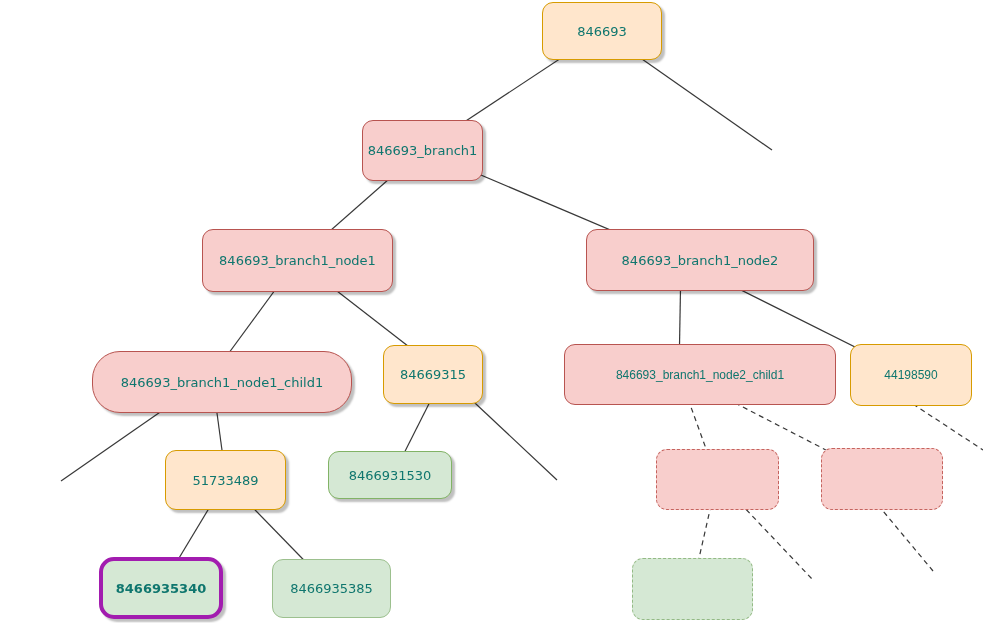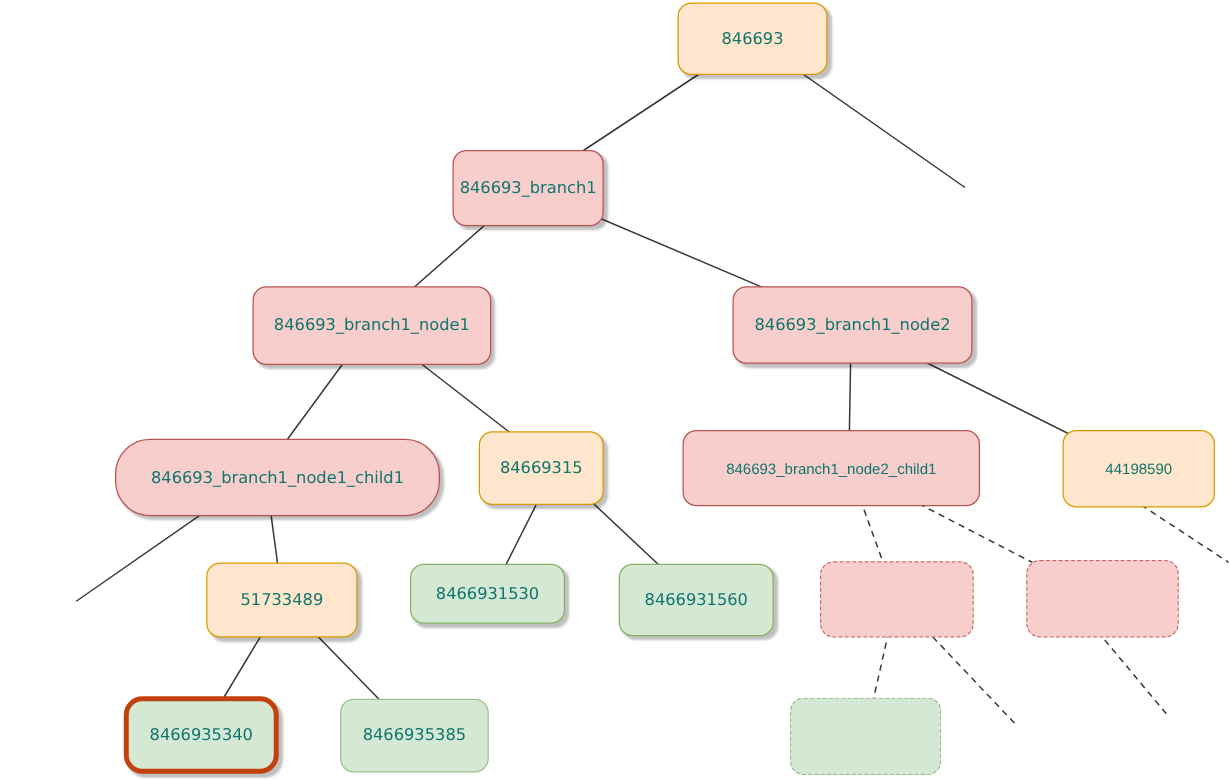--- a/index.html
+++ b/index.html
@@ -38,22 +38,23 @@
   }
   .orange { background: #ffe6cc; border-color: #d79b00; }
   .pink   { background: #f8cecc; border-color: #b85450; }
   .green  { background: #d5e8d4; border-color: #82b366; }
   .shadow { box-shadow: 3px 3px 2px rgba(0,0,0,0.25); }
   .dashed { border-style: dashed; }
   .dashed.pink  { border-color: #c5635e; }
   .dashed.green { border-color: #94ba85; }
   .light.green  { border-color: #9cc08e; }
   .selected {
-    border: 4px solid #c2410c;
+    border: 4px solid #a21caf;
     border-radius: 15px;
+    font-weight: bold;
   }
   .alt-font {
     font-family: "Liberation Sans", sans-serif;
     font-size: 12px;
   }
 </style>
 </head>
 <body>
 
 <div id="canvas">
@@ -82,43 +83,40 @@
 
 <div class="node orange shadow" style="left: 542px; top: 2px; width: 120px; height: 58px;">
       <span>846693</span>
     </div>
     <div class="node pink shadow" style="left: 362px; top: 120px; width: 121px; height: 61px;">
       <span>846693_branch1</span>
     </div>
     <div class="node pink shadow" style="left: 202px; top: 229px; width: 191px; height: 63px;">
       <span>846693_branch1_node1</span>
     </div>
-    <div class="node pink shadow" style="left: 586px; top: 229px; width: 192px; height: 62px;">
+    <div class="node pink shadow" style="left: 586px; top: 229px; width: 228px; height: 62px;">
       <span>846693_branch1_node2</span>
     </div>
     <div class="node pink shadow" style="left: 92px; top: 351px; width: 260px; height: 62px; border-radius: 28px;">
       <span>846693_branch1_node1_child1</span>
     </div>
     <div class="node orange shadow" style="left: 383px; top: 345px; width: 100px; height: 59px;">
       <span>84669315</span>
     </div>
-    <div class="node pink alt-font" style="left: 546px; top: 344px; width: 238px; height: 61px; align-items: center;">
+    <div class="node pink alt-font" style="left: 564px; top: 344px; width: 272px; height: 61px; align-items: center;">
       <span>846693_branch1_node2_child1</span>
     </div>
     <div class="node orange alt-font" style="left: 850px; top: 344px; width: 122px; height: 62px;">
       <span>44198590</span>
     </div>
     <div class="node orange shadow" style="left: 165px; top: 450px; width: 121px; height: 60px;">
       <span>51733489</span>
     </div>
     <div class="node green shadow" style="left: 328px; top: 451px; width: 124px; height: 48px;">
       <span>8466931530</span>
-    </div>
-    <div class="node green shadow" style="left: 495px; top: 451px; width: 124px; height: 58px;">
-      <span>8466931560</span>
     </div>
     <div class="node pink dashed" style="left: 656px; top: 449px; width: 123px; height: 61px;">
       <span></span>
     </div>
     <div class="node pink dashed" style="left: 821px; top: 448px; width: 122px; height: 62px;">
       <span></span>
     </div>
     <div class="node green shadow selected" style="left: 99px; top: 557px; width: 124px; height: 62px;">
       <span>8466935340</span>
     </div>

